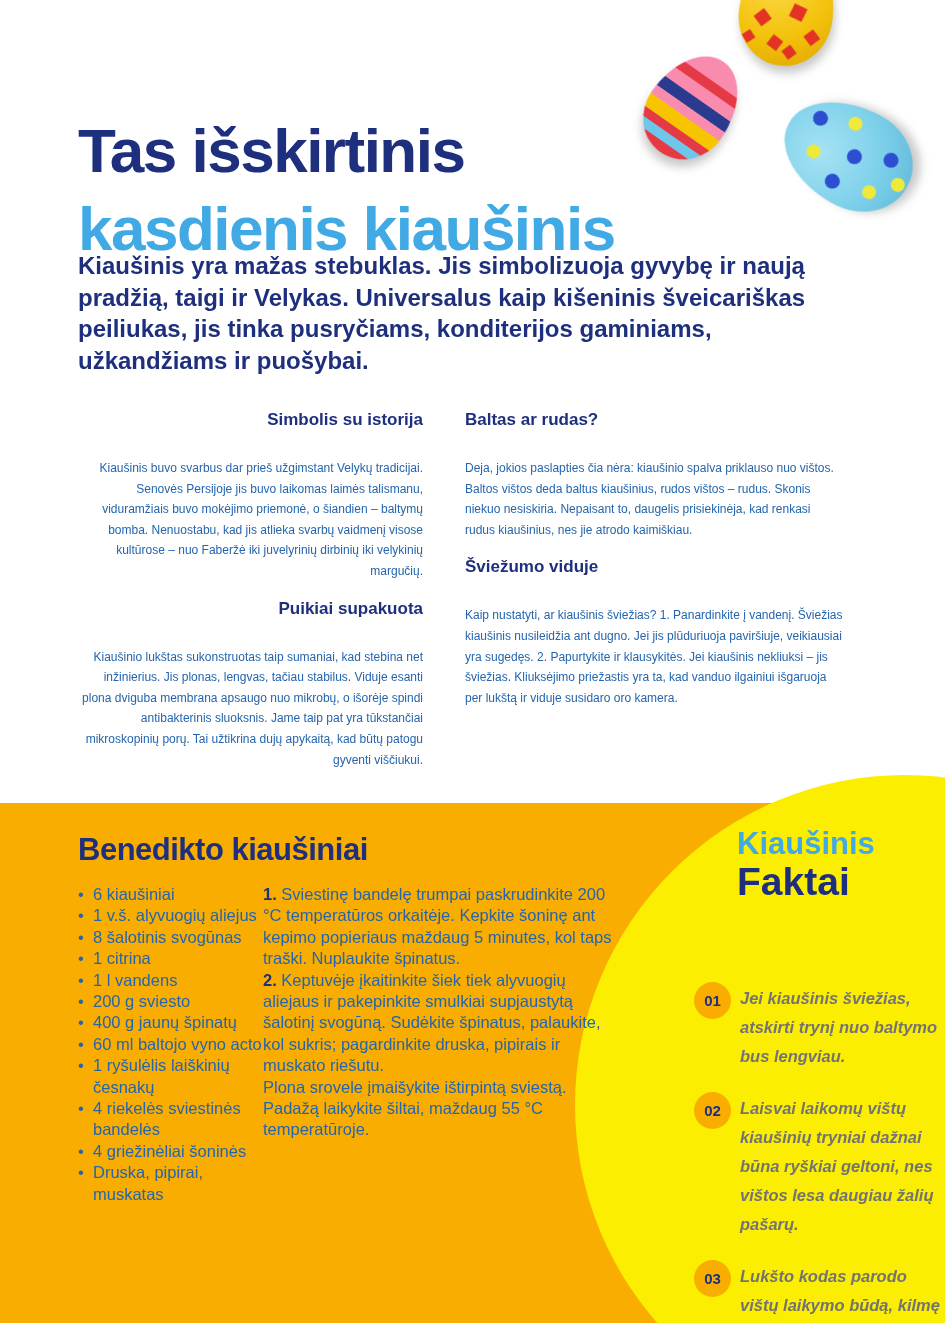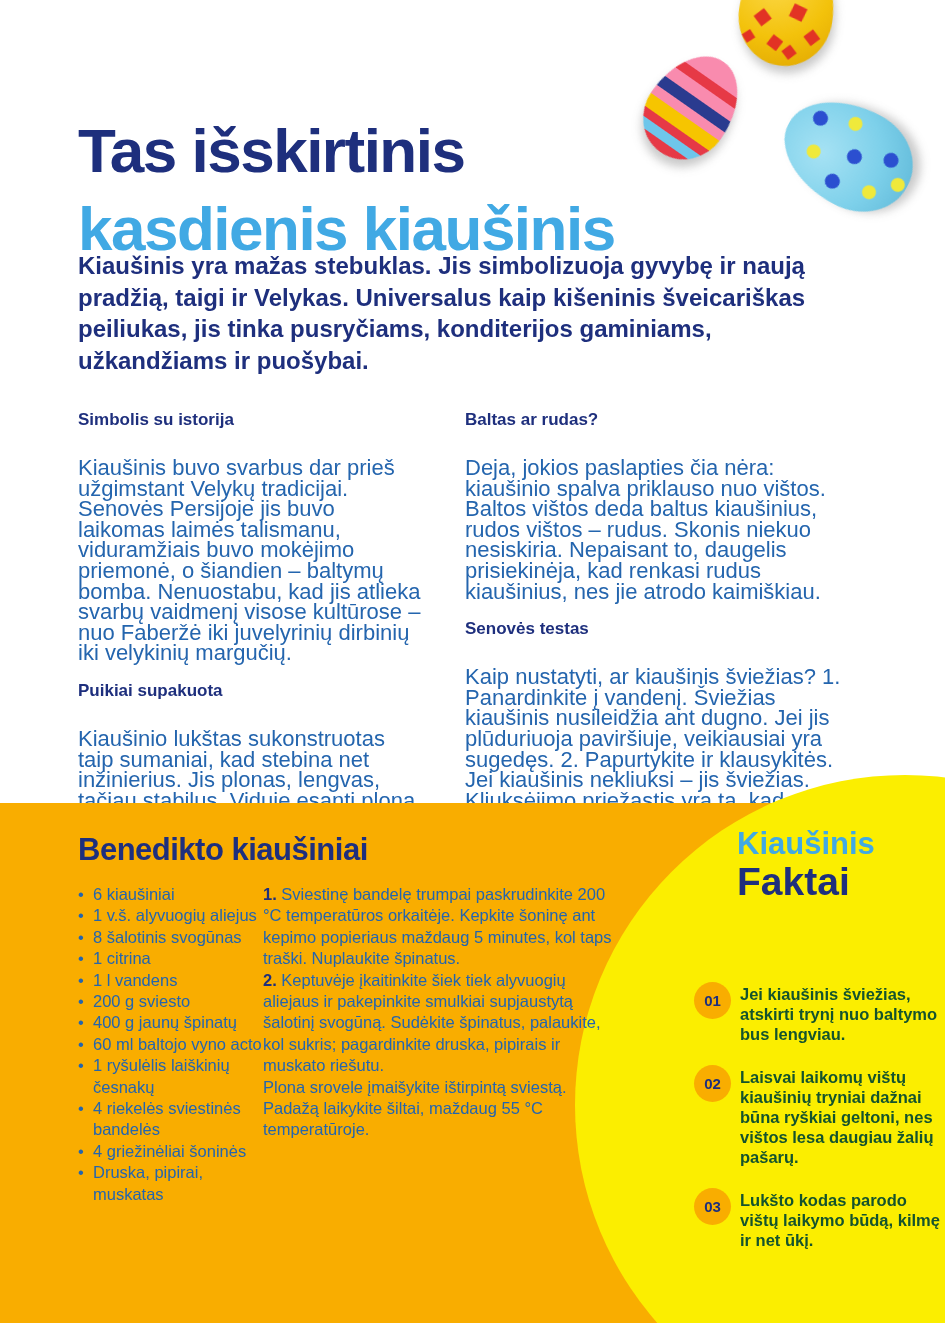--- a/index.html
+++ b/index.html
@@ -38,25 +38,25 @@
   .dot-y { background:#efe93b; width:14px; height:14px; }
   
   .headline { position:absolute; left:78px; top:76px; font-weight:bold; letter-spacing:-1.5px; line-height:78px; font-size:62px;margin-top:36px; }
   .headline .l1 { color:#1e2f7d; }
   .headline .l2 { color:#41a9e4; }
   
   .intro { position:absolute; left:78px; top:250px; width:748px;
     font-size:24px; font-weight:bold; line-height:31.5px; color:#1e2f7d; }
   
   .columns { position:absolute; left:78px; top:410px; display:flex; gap:42px; }
-  .col-left { width:345px; }
+  .col-left { width:345px;text-align:right; }
   .col-right { width:378px; }
   .section { margin-bottom:17px; }
   .section h3 { font-size:17px; font-weight:bold; color:#1e2f7d; margin-bottom:2px; }
-  .section p { font-size:22px; line-height:20.6px; color:#2465ae;margin-top:28px; }
+  .section p { font-size:12px; line-height:20.6px; color:#2465ae;margin-top:28px; }
   
   .band { position:absolute; left:0; top:803px; right:0; bottom:0; background:#f9ad00; }
   .lemon { position:absolute; left:575px; top:775px; width:660px; height:660px;
     border-radius:50%; background:#fbee00; }
   
   .recipe-title { position:absolute; left:78px; top:832px;
     font-size:31px; font-weight:bold; color:#1e2f7d; letter-spacing:-0.5px; }
   .ingredients { position:absolute; left:78px; top:884px; width:188px; list-style:none; }
   .ingredients li { position:relative; padding-left:15px;
     font-size:16.5px; line-height:21.4px; color:#2465ae; }
@@ -66,22 +66,22 @@
   .steps strong { color:#1e2f7d; }
   
   .facts-title { position:absolute; left:737px; top:828px; font-weight:bold; line-height:1; }
   .facts-title .f1 { color:#41a9e4; font-size:31px; display:block; margin-bottom:3px; }
   .facts-title .f2 { color:#1e2f7d; font-size:39px; display:block; }
   .facts-list { position:absolute; left:694px; top:982px; width:251px; }
   .fact { display:flex; gap:9px; margin-bottom:21px; }
   .fact-num { flex:0 0 auto; width:37px; height:37px; border-radius:50%; background:#f9ad00;
     display:flex; align-items:center; justify-content:center;
     font-size:15px; font-weight:bold; color:#1e2f7d; }
-  .fact-text { padding-top:2px; font-size:16.5px; line-height:20px;
-    font-weight:bold; color:#14532d; }
+  .fact-text { padding-top:2px; font-size:16.5px; line-height:29px;
+    font-weight:bold; color:#737373;font-style:italic; }
 </style>
 </head>
 <body>
 
 <div class="page">
 
   <div class="egg egg-yellow">
     <span class="sq" style="left:18px;top:68px;width:13px;height:13px;transform:rotate(45deg);"></span>
     <span class="sq" style="left:52px;top:58px;width:14px;height:14px;transform:rotate(18deg);"></span>
     <span class="sq" style="left:70px;top:82px;width:12px;height:12px;transform:rotate(45deg);"></span>
@@ -118,21 +118,21 @@
         <h3>Puikiai supakuota</h3>
         <p>Kiaušinio lukštas sukonstruotas taip sumaniai, kad stebina net inžinierius. Jis plonas, lengvas, tačiau stabilus. Viduje esanti plona dviguba membrana apsaugo nuo mikrobų, o išorėje spindi antibakterinis sluoksnis. Jame taip pat yra tūkstančiai mikroskopinių porų. Tai užtikrina dujų apykaitą, kad būtų patogu gyventi viščiukui.</p>
       </div>
     </div>
     <div class="col-right">
       <div class="section">
         <h3>Baltas ar rudas?</h3>
         <p>Deja, jokios paslapties čia nėra: kiaušinio spalva priklauso nuo vištos. Baltos vištos deda baltus kiaušinius, rudos vištos – rudus. Skonis niekuo nesiskiria. Nepaisant to, daugelis prisiekinėja, kad renkasi rudus kiaušinius, nes jie atrodo kaimiškiau.</p>
       </div>
       <div class="section">
-        <h3>Senovės testas</h3>
+        <h3>Šviežumo viduje</h3>
         <p>Kaip nustatyti, ar kiaušinis šviežias? 1. Panardinkite į vandenį. Šviežias kiaušinis nusileidžia ant dugno. Jei jis plūduriuoja paviršiuje, veikiausiai yra sugedęs. 2. Papurtykite ir klausykitės. Jei kiaušinis nekliuksi – jis šviežias. Kliuksėjimo priežastis yra ta, kad vanduo ilgainiui išgaruoja per lukštą ir viduje susidaro oro kamera.</p>
       </div>
     </div>
   </div>
 
   <div class="band"></div>
   <div class="lemon"></div>
 
   <h2 class="recipe-title">Benedikto kiaušiniai</h2>
   <ul class="ingredients">

